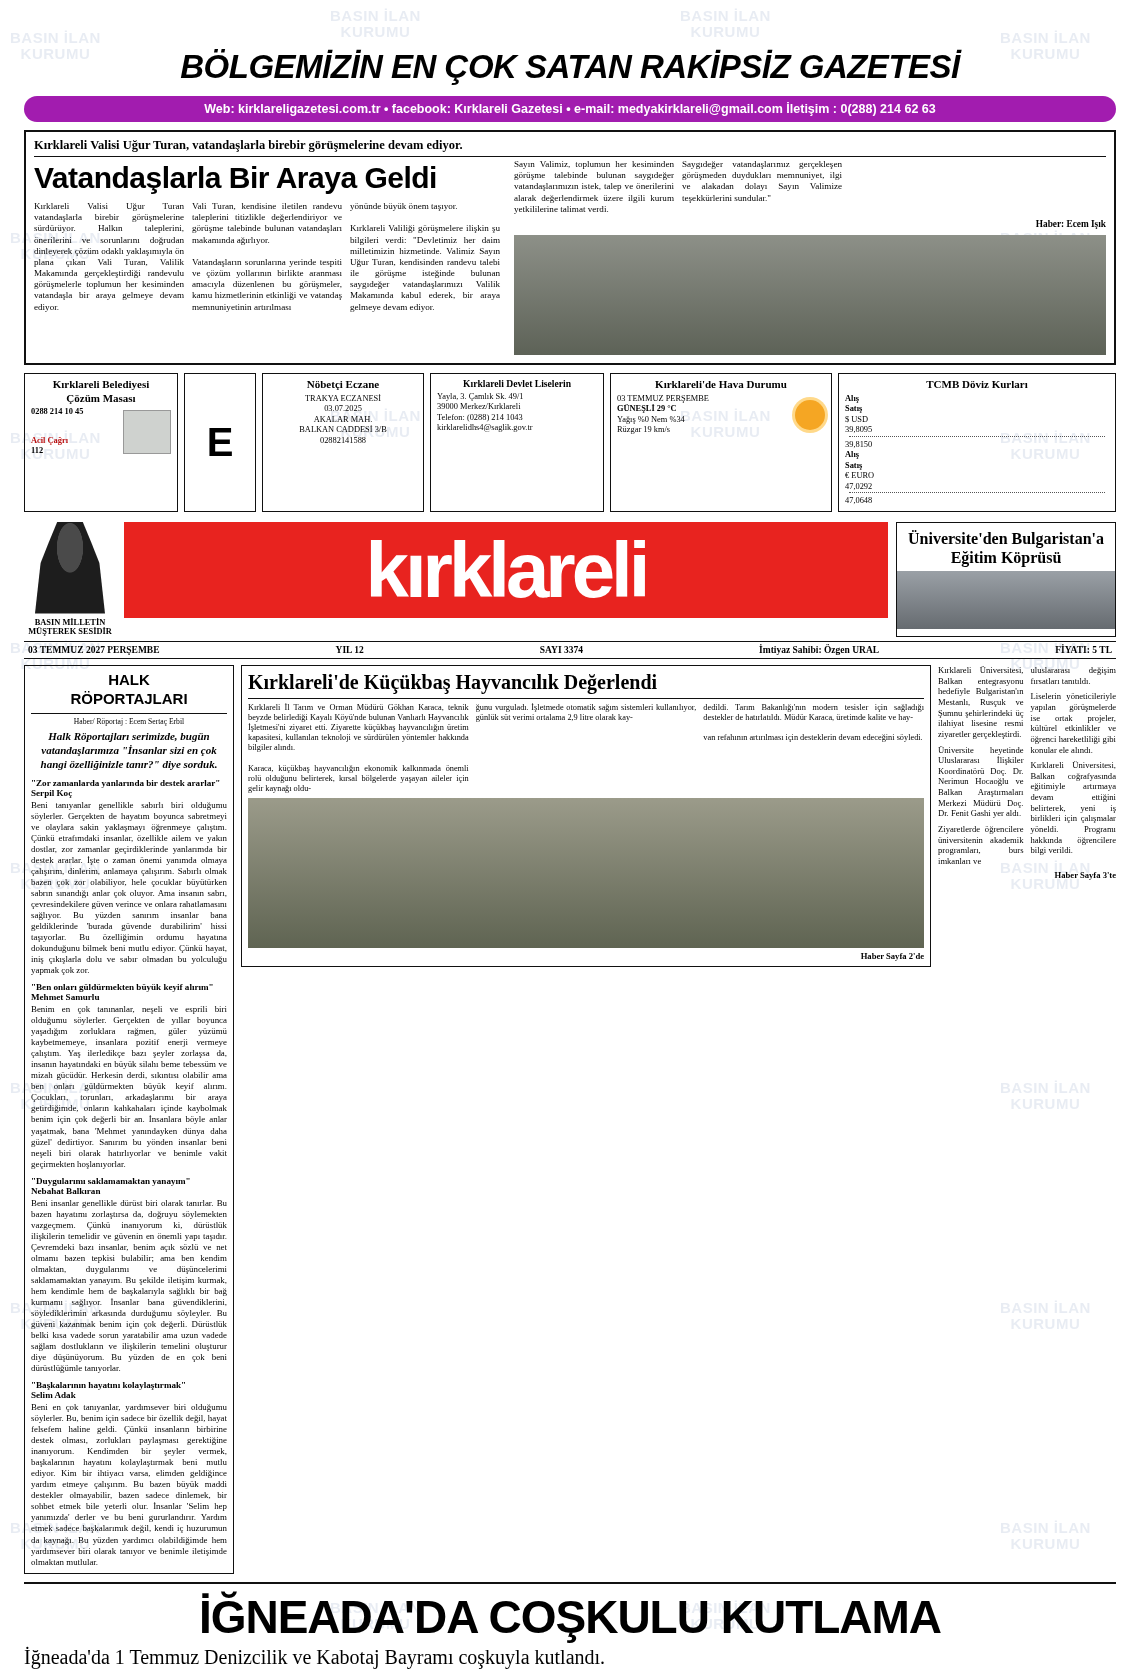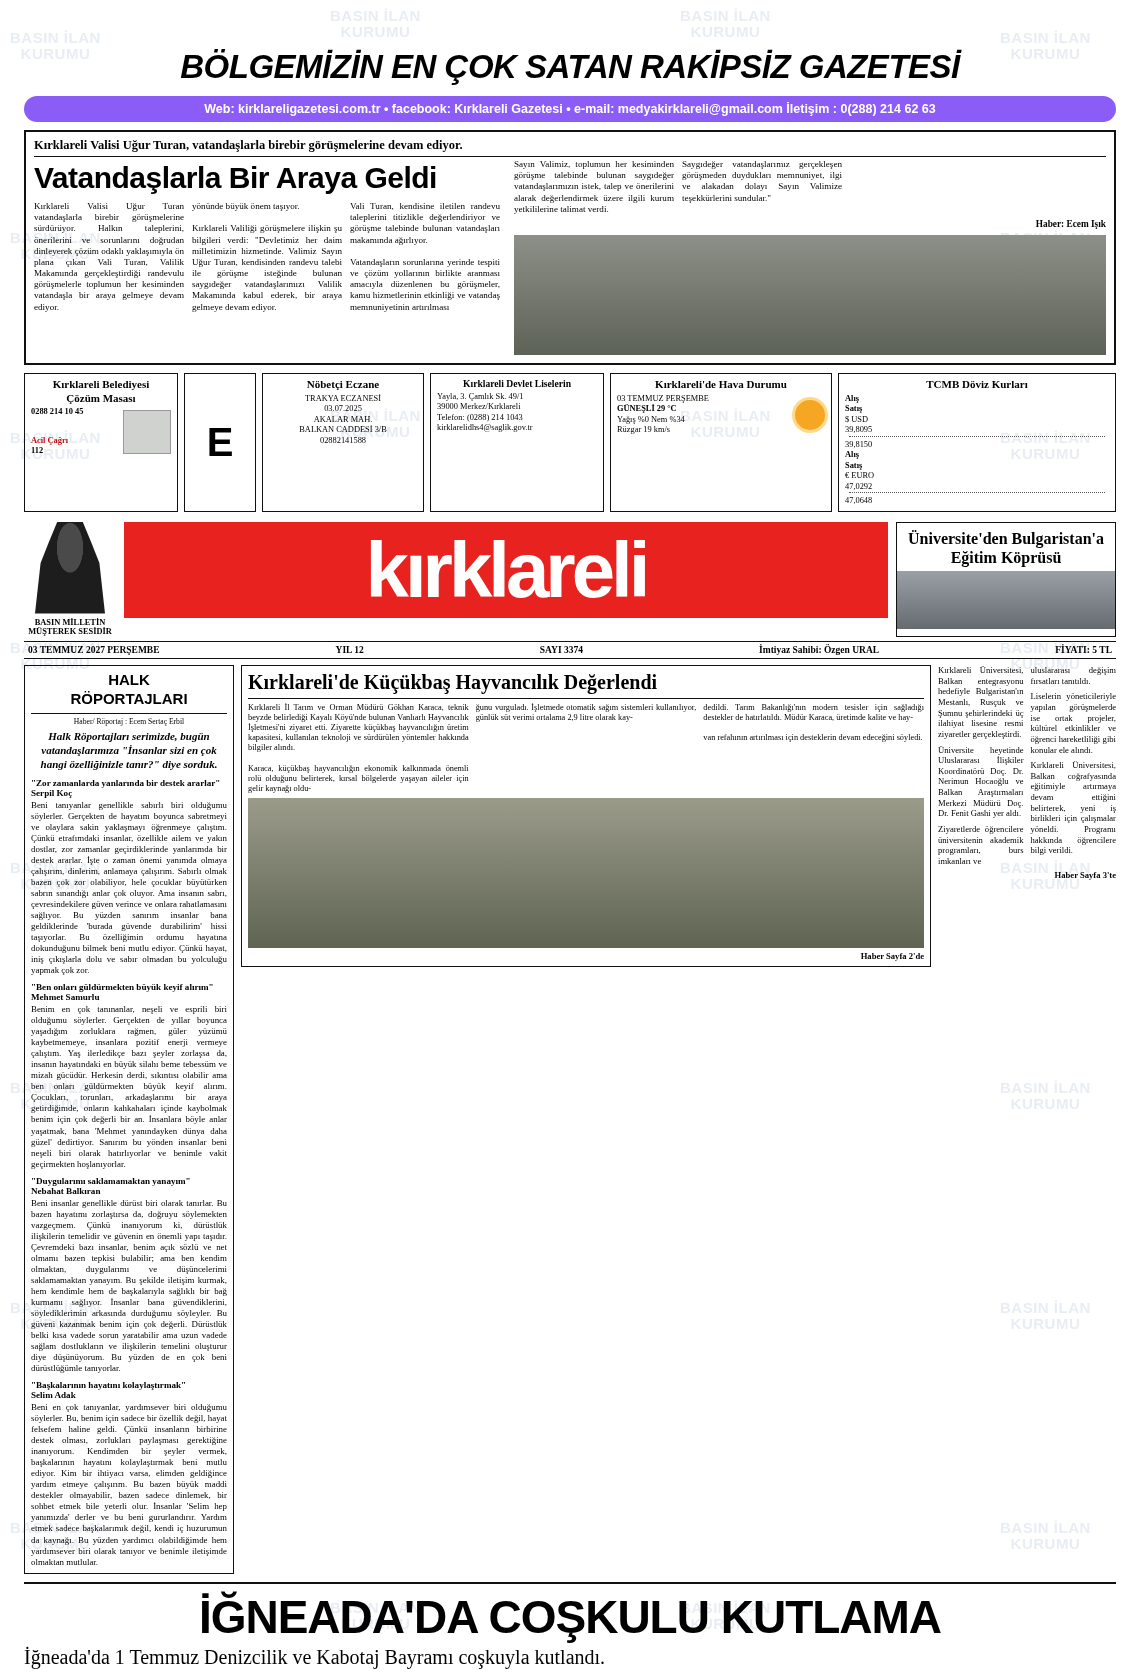--- a/index.html
+++ b/index.html
@@ -3,21 +3,21 @@
 <meta charset="utf-8">
 <style>
   html,body{margin:0;padding:0;background:#f2f0eb;}
   body{font-family:"Liberation Serif",serif;width:1140px;}
   .page{position:relative;width:1140px;height:1675px;background:#ffffff;overflow:hidden;}
   
   .wm{position:absolute;color:rgba(80,110,160,.13);font-family:"Liberation Sans",sans-serif;font-weight:700;font-size:15px;line-height:1.05;letter-spacing:.5px;transform:rotate(0deg);text-align:center;pointer-events:none;z-index:0;}
   .content{position:relative;z-index:2;}
   .masthead-top{text-align:center;padding-top:48px;}
   .masthead-top h1{font-family:"Liberation Sans",sans-serif;font-style:italic;font-weight:700;font-size:33px;margin:0;letter-spacing:-.5px;}
-  .contactbar{margin:10px 24px 0 24px;background:#8b5cf6;color:#fff;font-family:"Liberation Sans",sans-serif;font-weight:700;font-size:12.5px;text-align:center;padding:6px 0;border-radius:13px;}
+  .contactbar{margin:10px 24px 0 24px;background:#a21caf;color:#fff;font-family:"Liberation Sans",sans-serif;font-weight:700;font-size:12.5px;text-align:center;padding:6px 0;border-radius:13px;}
   .frame{margin:8px 24px 0 24px;border:2px solid #111;padding:6px 8px 8px 8px;}
   .lead-kicker{font-family:"Liberation Serif",serif;font-weight:700;font-size:12.5px;border-bottom:1px solid #111;padding-bottom:3px;margin-bottom:2px;}
   .lead-title{font-family:"Liberation Sans",sans-serif;font-weight:700;font-size:30px;margin:2px 0 6px 0;letter-spacing:-.5px;}
   .col{font-size:9.1px;line-height:1.23;text-align:justify;}
   .lead-left{display:flex;gap:8px;width:468px;}
   .lead-left .col{width:150px;}
   .lead-right{flex:1;display:flex;flex-direction:column;}
   .lead-right-cols{display:flex;gap:8px;}
   .lead-right-cols .col{width:160px;}
   .byline{text-align:right;font-weight:700;font-size:9.3px;margin-top:4px;}
@@ -109,26 +109,26 @@
     </div>
     <div class="contactbar">Web: kirklareligazetesi.com.tr • facebook: Kırklareli Gazetesi • e-mail: medyakirklareli@gmail.com   İletişim : 0(288) 214 62 63</div>
 
     <div class="frame">
       <div class="lead-kicker">Kırklareli Valisi Uğur Turan, vatandaşlarla birebir görüşmelerine devam ediyor.</div>
       <div style="display:flex;gap:10px;">
         <div style="width:470px;">
           <div class="lead-title">Vatandaşlarla Bir Araya Geldi</div>
           <div class="lead-left">
             <div class="col">Kırklareli Valisi Uğur Turan vatandaşlarla birebir görüşmelerine sürdürüyor. Halkın taleplerini, önerilerini ve sorunlarını doğrudan dinleyerek çözüm odaklı yaklaşımıyla ön plana çıkan Vali Turan, Valilik Makamında gerçekleştirdiği randevulu görüşmelerle toplumun her kesiminden vatandaşla bir araya gelmeye devam ediyor.</div>
+            <div class="col" style="white-space:pre-line;">Vali Turan, kendisine iletilen randevu taleplerini titizlikle değerlendiriyor ve görüşme talebinde bulunan vatandaşları makamında ağırlıyor.
+
+Vatandaşların sorunlarına yerinde tespiti ve çözüm yollarının birlikte aranması amacıyla düzenlenen bu görüşmeler, kamu hizmetlerinin etkinliği ve vatandaş memnuniyetinin artırılması</div>
             <div class="col" style="white-space:pre-line;">yönünde büyük önem taşıyor.
 
 Kırklareli Valiliği görüşmelere ilişkin şu bilgileri verdi: "Devletimiz her daim milletimizin hizmetinde. Valimiz Sayın Uğur Turan, kendisinden randevu talebi ile görüşme isteğinde bulunan saygıdeğer vatandaşlarımızı Valilik Makamında kabul ederek, bir araya gelmeye devam ediyor.</div>
-            <div class="col" style="white-space:pre-line;">Vali Turan, kendisine iletilen randevu taleplerini titizlikle değerlendiriyor ve görüşme talebinde bulunan vatandaşları makamında ağırlıyor.
-
-Vatandaşların sorunlarına yerinde tespiti ve çözüm yollarının birlikte aranması amacıyla düzenlenen bu görüşmeler, kamu hizmetlerinin etkinliği ve vatandaş memnuniyetinin artırılması</div>
           </div>
         </div>
         <div class="lead-right">
           <div class="lead-right-cols">
             <div class="col">Sayın Valimiz, toplumun her kesiminden görüşme talebinde bulunan saygıdeğer vatandaşlarımızın istek, talep ve önerilerini alarak değerlendirmek üzere ilgili kurum yetkililerine talimat verdi.</div>
             <div class="col">Saygıdeğer vatandaşlarımız gerçekleşen görüşmeden duydukları memnuniyet, ilgi ve alakadan dolayı Sayın Valimize teşekkürlerini sundular."</div>
           </div>
           <div class="byline">Haber: Ecem Işık</div>
           <div class="photo ph-lead" style="background:linear-gradient(#8d9088,#5d6257);"></div>
         </div>

